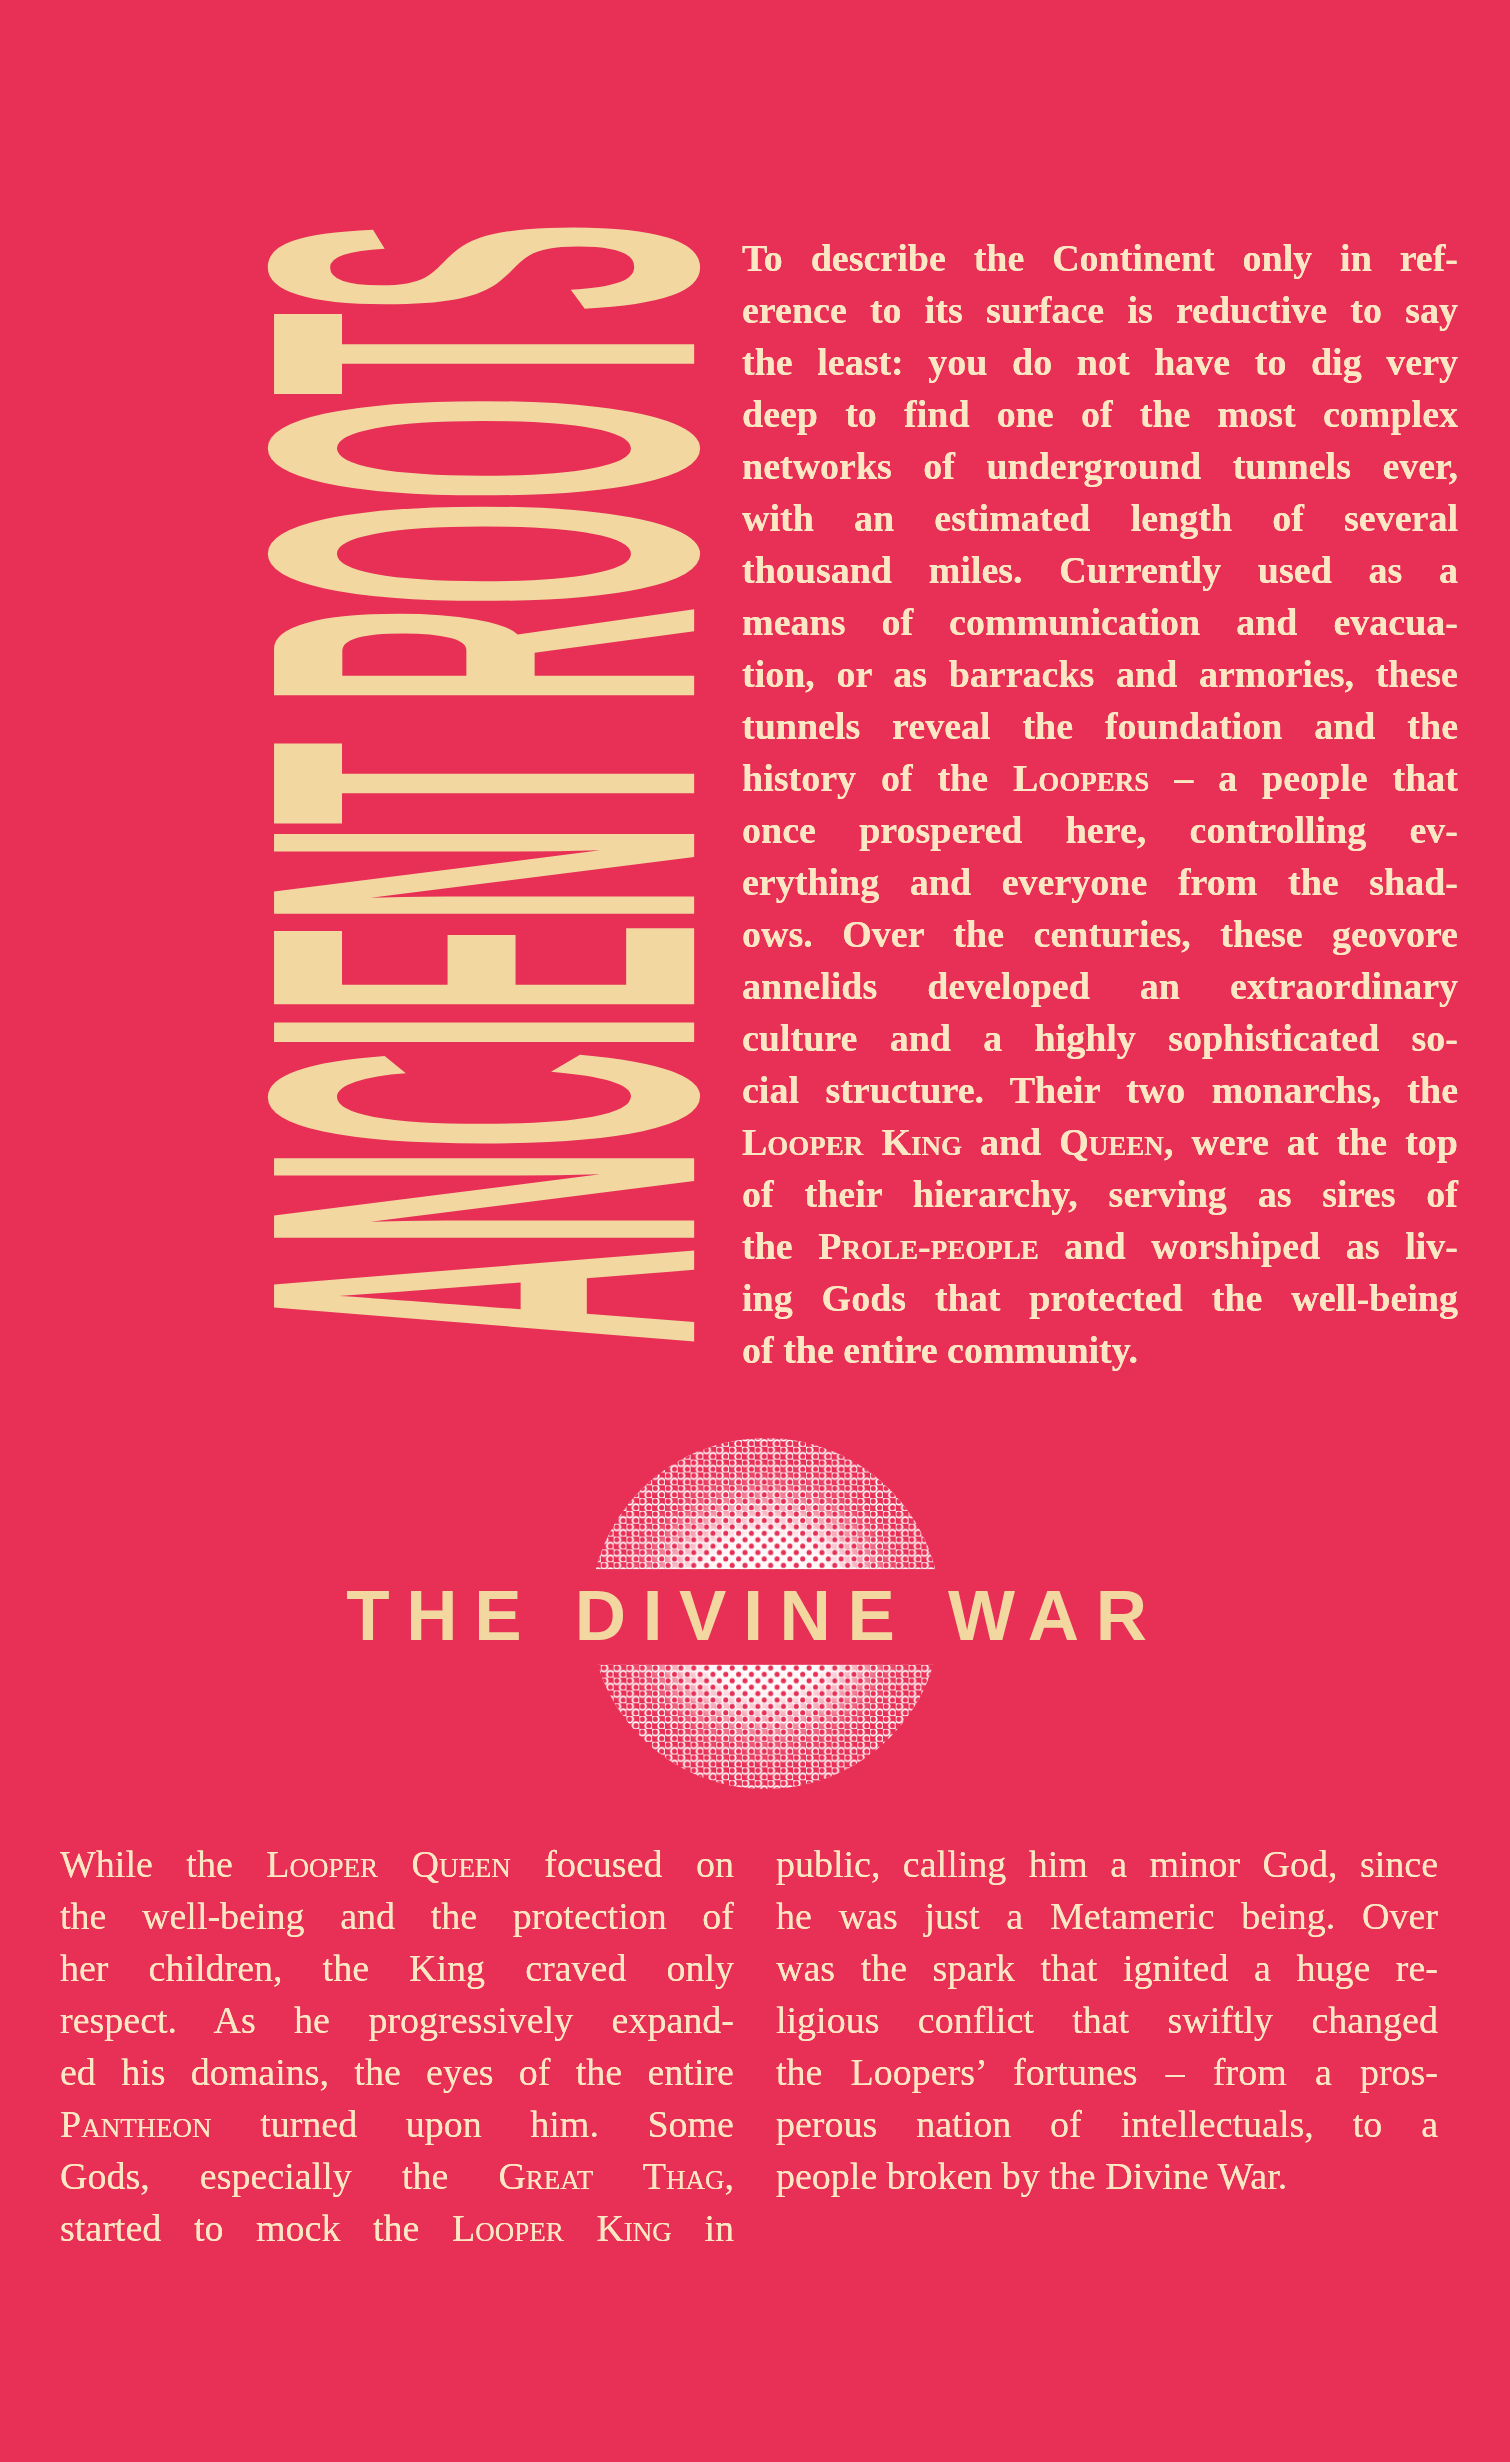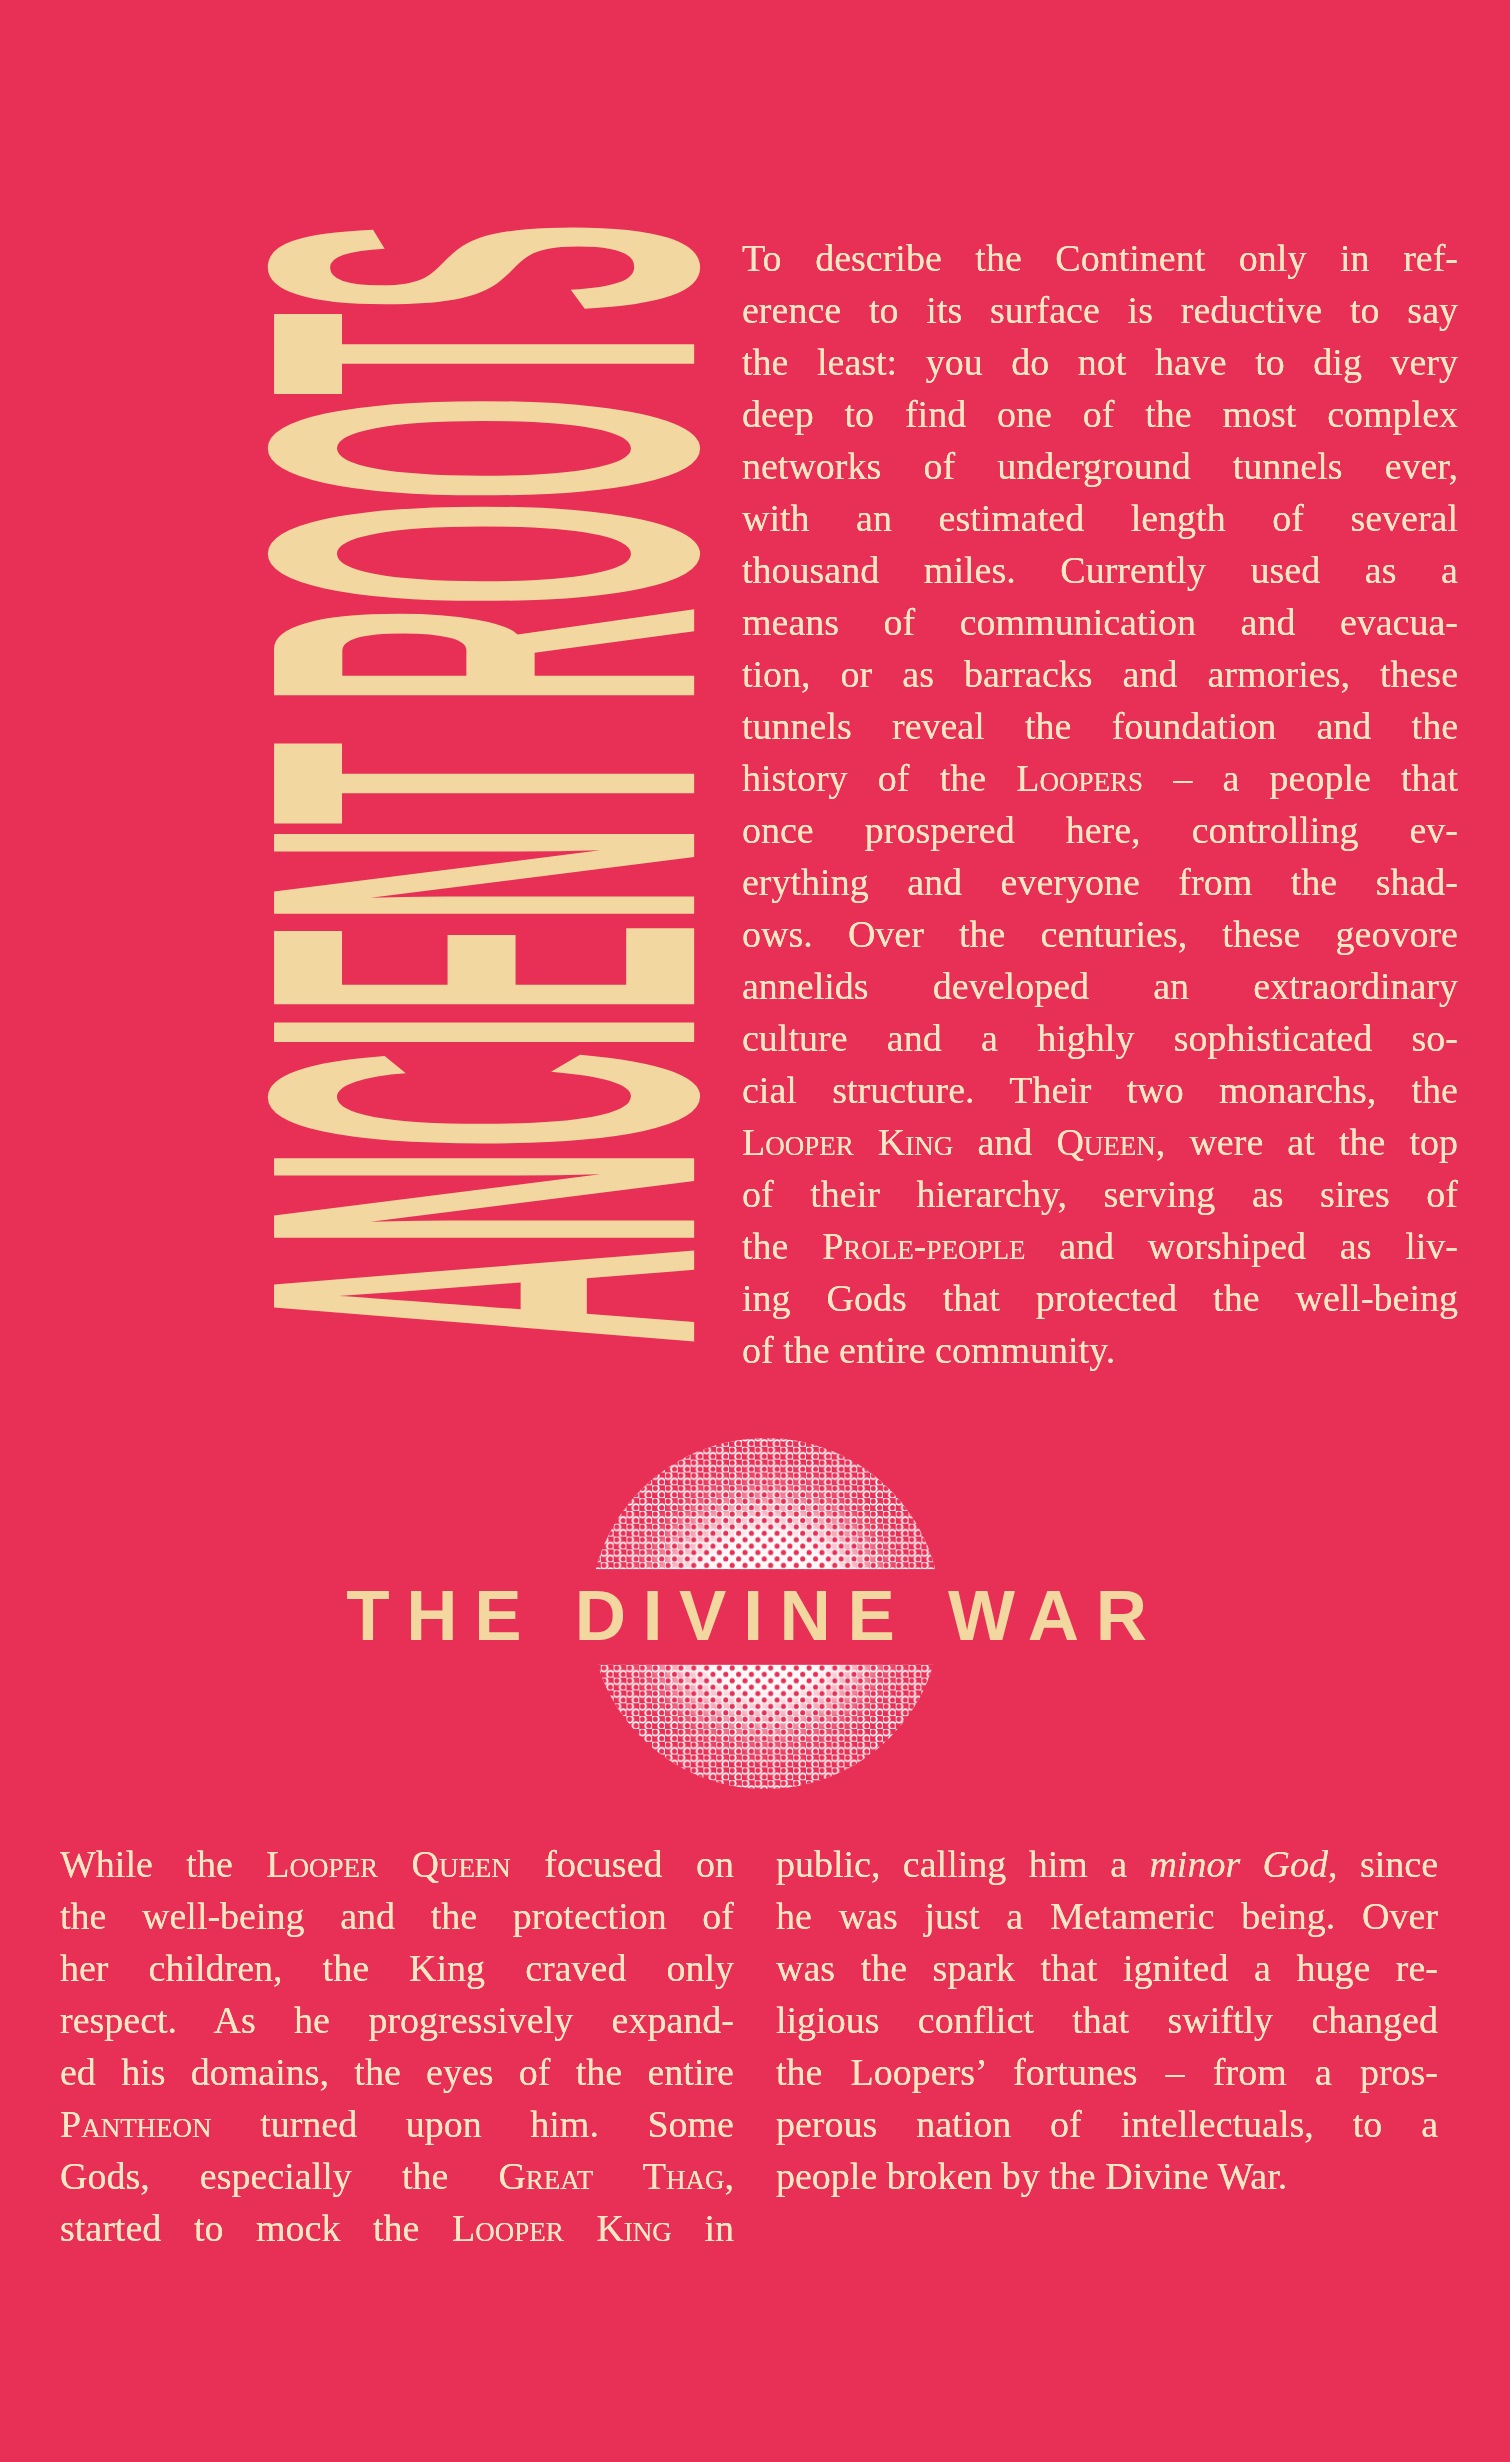--- a/index.html
+++ b/index.html
@@ -34,23 +34,23 @@
     line-height: 52px;
     text-shadow: 0 0 0.6px currentColor;
   }
   .tline {
     text-align: justify;
     text-align-last: justify;
     white-space: normal;
   }
   .tline.nojust { text-align-last: left; }
   .sc { font-variant: small-caps; margin-top: 46px; }
-  .i  { font-style: italic; }
+  .i  { }
 
-  .intro     { left: 742px; top: 232px;  width: 716px; }
+  .intro     { left: 742px; top: 232px;  width: 716px; font-weight: bold; }
   .col-left  { left: 60px;  top: 1838px; width: 674px; }
   .col-right { left: 776px; top: 1838px; width: 662px; }
 
   
   .halftone {
     position: absolute;
     left: 588px;
     top: 1434px;
     width: 361px;
     height: 361px;

